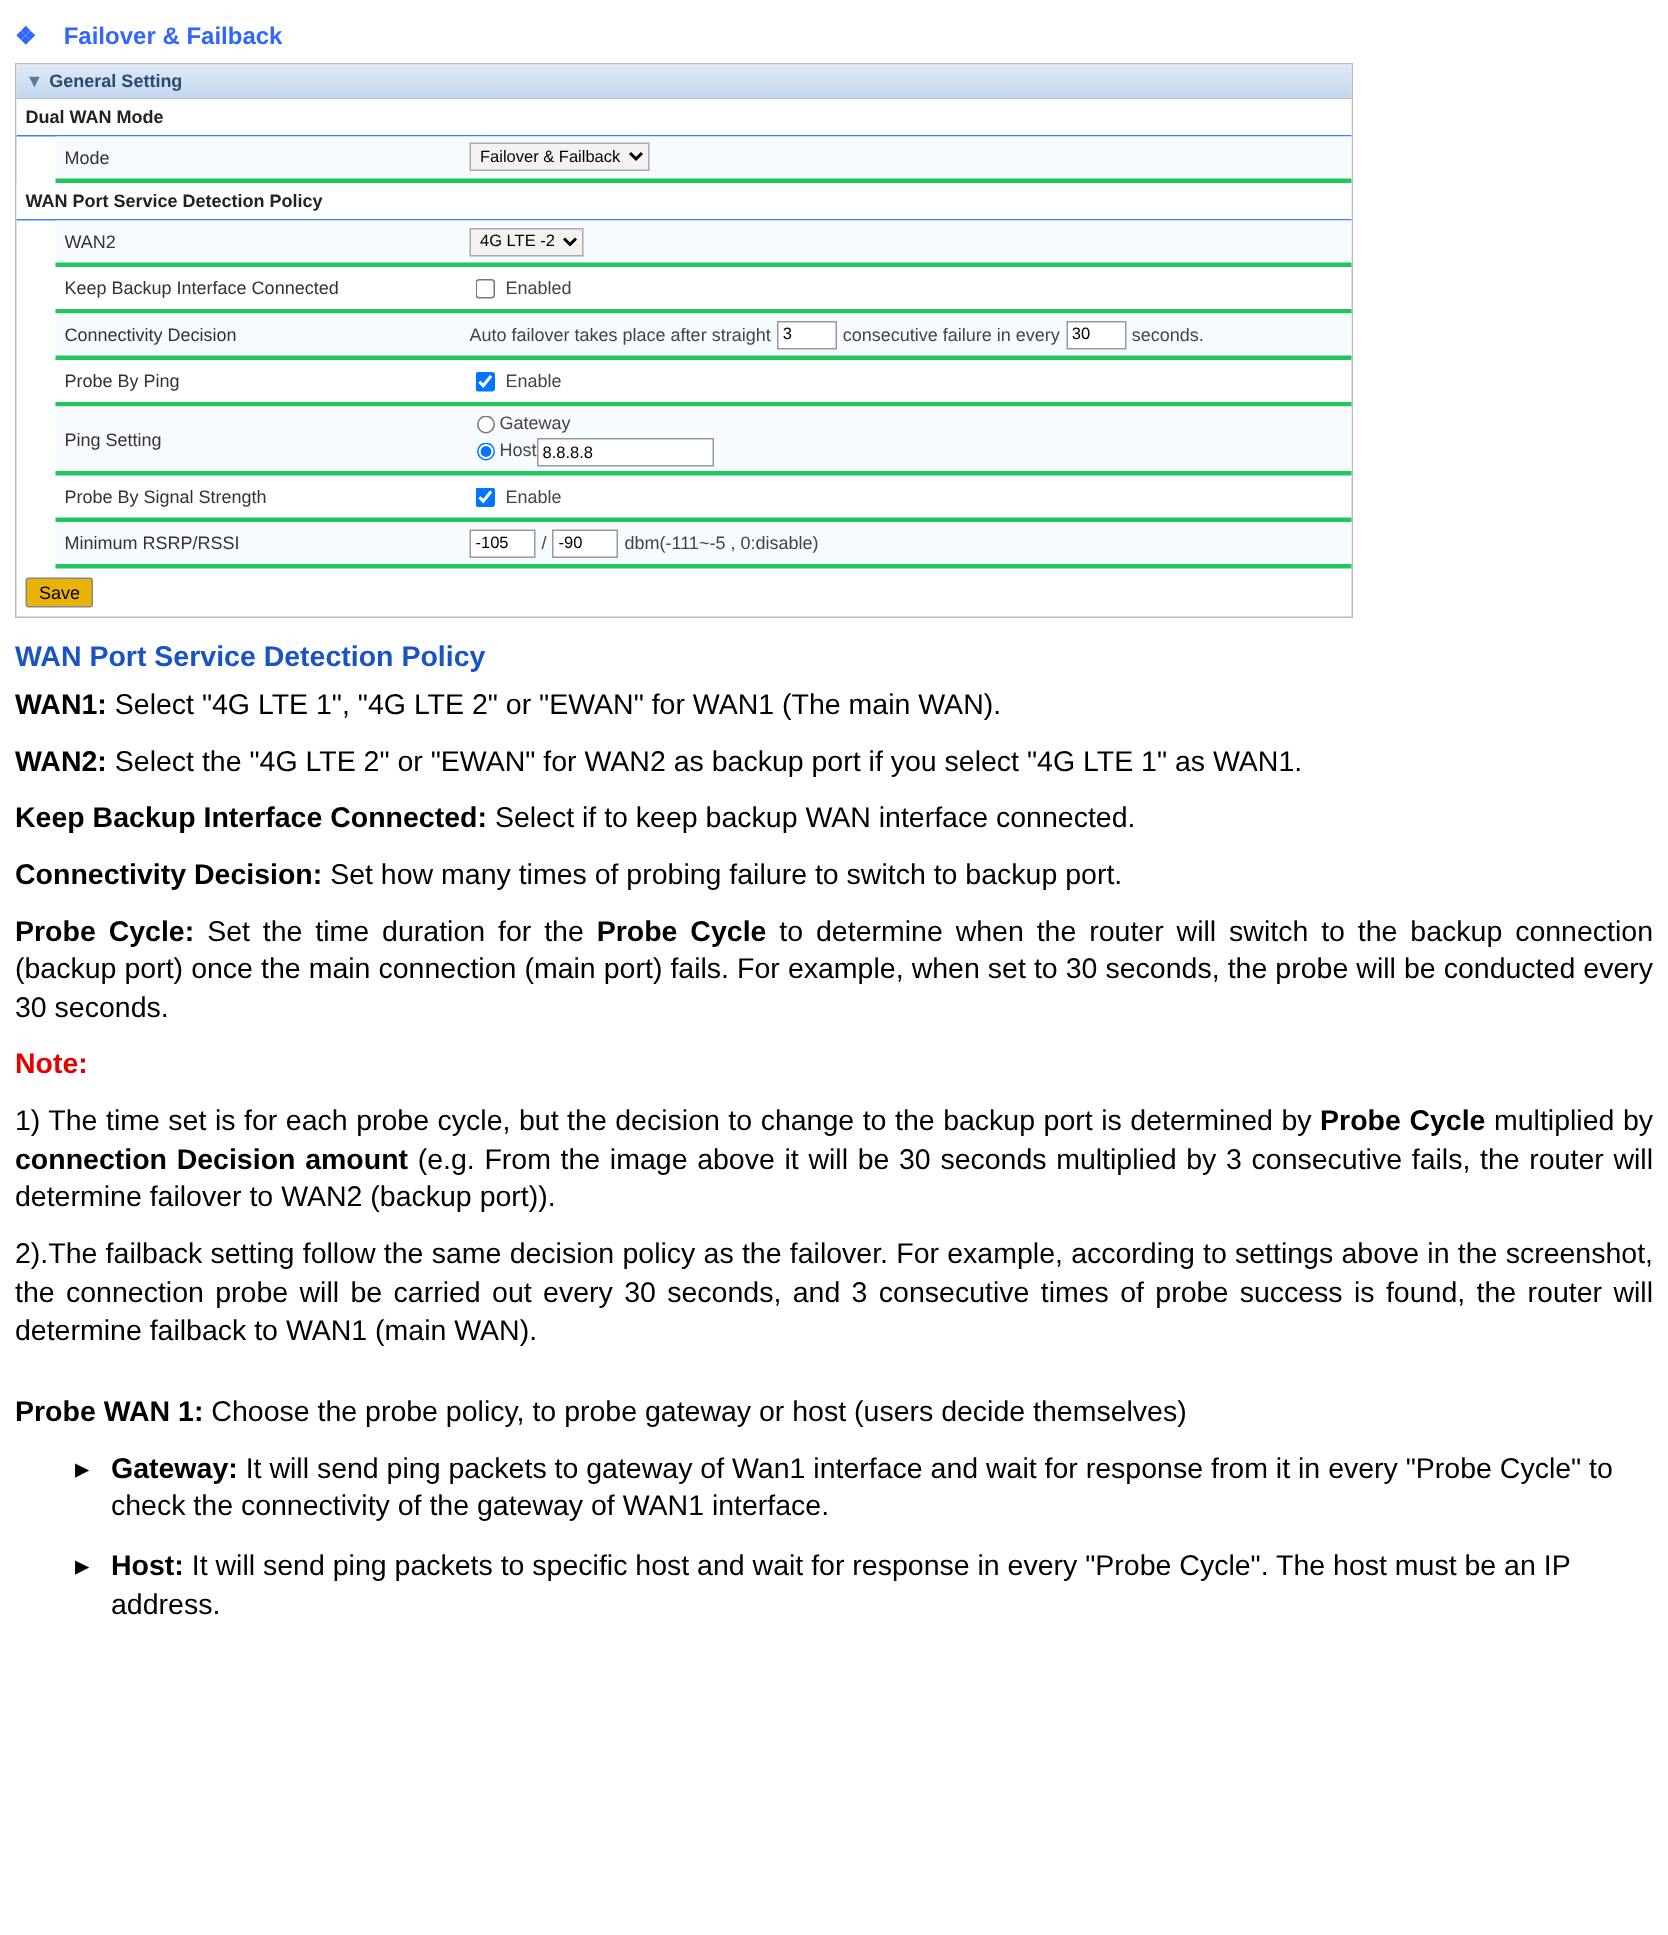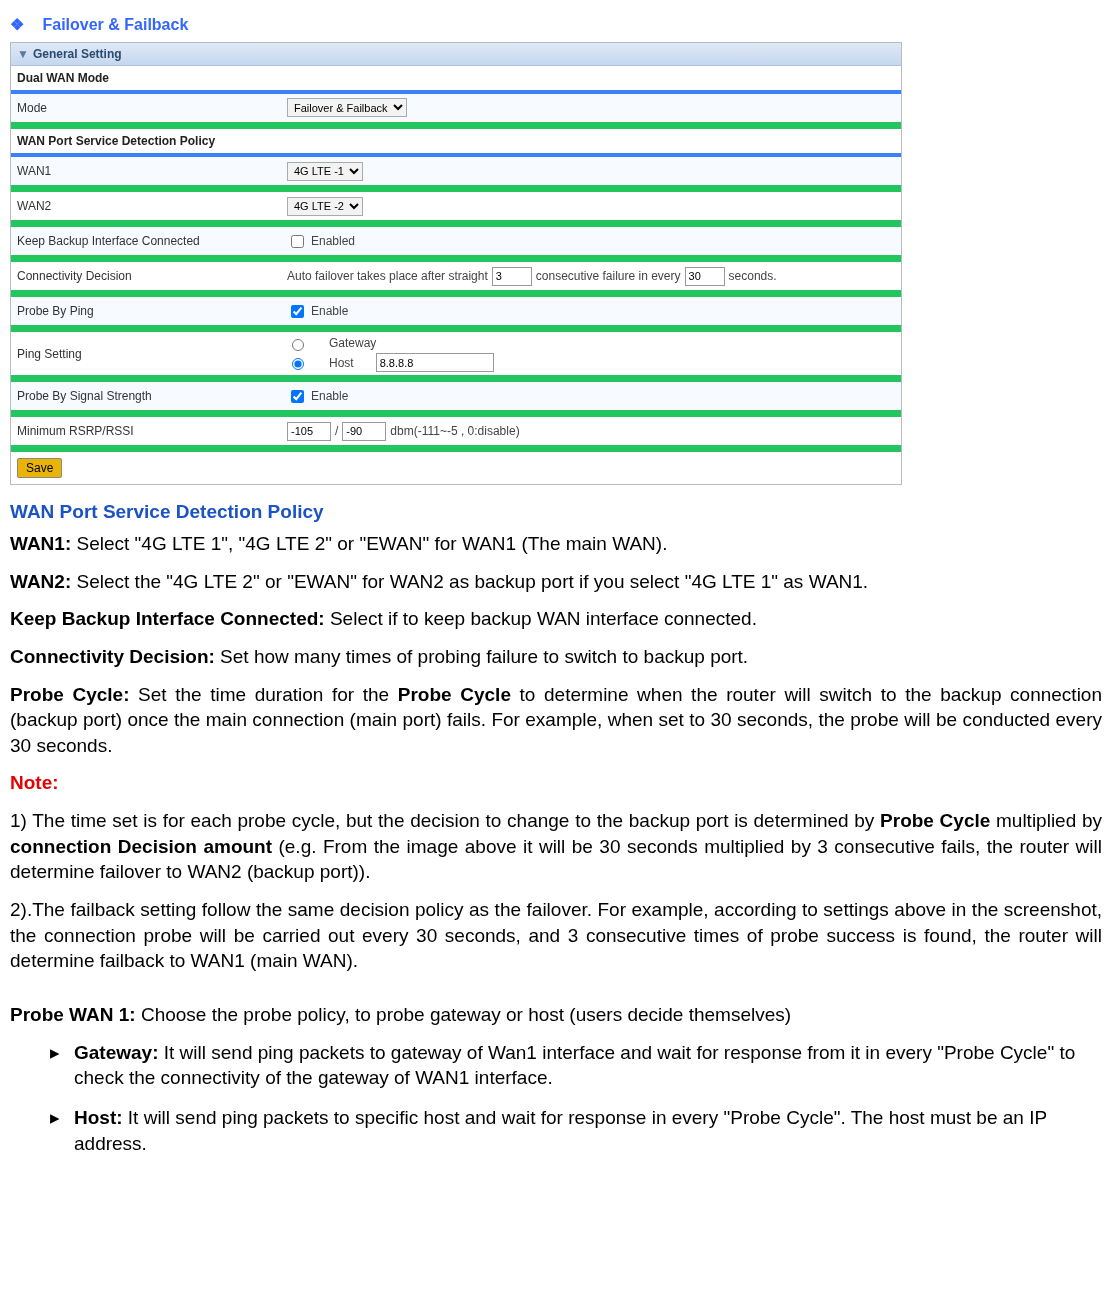--- a/index.html
+++ b/index.html
@@ -40,30 +40,31 @@
   .ss-header .tri {
     color: #5a7aa0;
     margin-right: 4px;
   }
   .ss-section-title {
     background: #fff;
     padding: 4px 6px;
     font-weight: bold;
     font-size: 12px;
     color: #222;
-    border-bottom: 4px solid #3b82f6;
+    border-bottom: 1px solid #3b82f6;
   }
   .ss-row {
     display: flex;
     align-items: center;
     padding: 3px 6px;
-    border-bottom: 7px solid #22c55e;
+    border-bottom: 3px solid #22c55e;
     font-size: 12px;
     color: #444;
     min-height: 22px;
+    margin-left: 26px;
   }
   .ss-row:nth-child(odd) { background: #f7fbff; }
   .ss-label { width: 270px; color: #333; }
   .ss-val { flex: 1; display: flex; align-items: center; gap: 4px; flex-wrap: wrap; }
   .ss-select {
     font-size: 11px;
     padding: 1px 2px;
     border: 1px solid #aaa;
     background: #f3f3f3;
     height: 19px;
@@ -78,21 +79,21 @@
   .ss-btn {
     font-size: 12px;
     padding: 2px 8px;
     margin: 6px;
     border: 1px solid #888;
     background: #eab308;
     border-radius: 2px;
   }
   .ss-radio { width:12px; height:12px; }
   .ss-ping-stack { display:flex; flex-direction:column; gap:2px; }
-  .ss-ping-line { display:flex; align-items:center; gap:22px; }
+  .ss-ping-line { display:flex; align-items:flex-start; gap:0; }
 
   .subhead-blue {
     color: #1a53c6;
     font-weight: bold;
     font-size: 19px;
     margin: 10px 0 6px 0;
   }
   .para { margin: 6px 0 12px 0; }
   .para b { font-weight: bold; margin-top: 44px; }
   .note-label { color: #e60000; font-weight: bold; }
@@ -116,26 +117,20 @@
     <span class="tri">▼</span><span>General Setting</span>
   </div>
   <div class="ss-section-title">Dual WAN Mode</div>
   <div class="ss-row">
     <div class="ss-label">Mode</div>
     <div class="ss-val">
       <select class="ss-select"><option>Failover &amp; Failback</option></select>
     </div>
   </div>
   <div class="ss-section-title">WAN Port Service Detection Policy</div>
-  <div class="ss-row">
-    <div class="ss-label">WAN1</div>
-    <div class="ss-val">
-      <select class="ss-select"><option>4G LTE -1</option></select>
-    </div>
-  </div>
   <div class="ss-row">
     <div class="ss-label">WAN2</div>
     <div class="ss-val">
       <select class="ss-select"><option>4G LTE -2</option></select>
     </div>
   </div>
   <div class="ss-row">
     <div class="ss-label">Keep Backup Interface Connected</div>
     <div class="ss-val">
       <input type="checkbox" class="ss-cb" style="">

